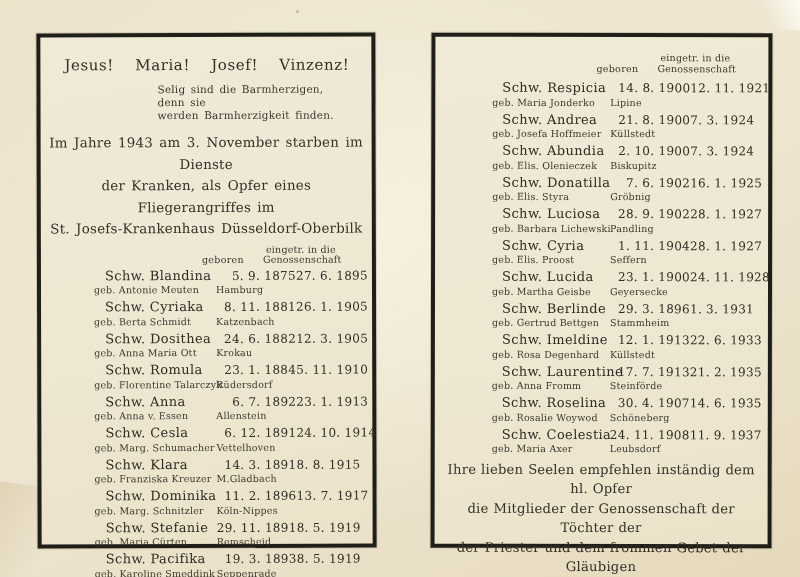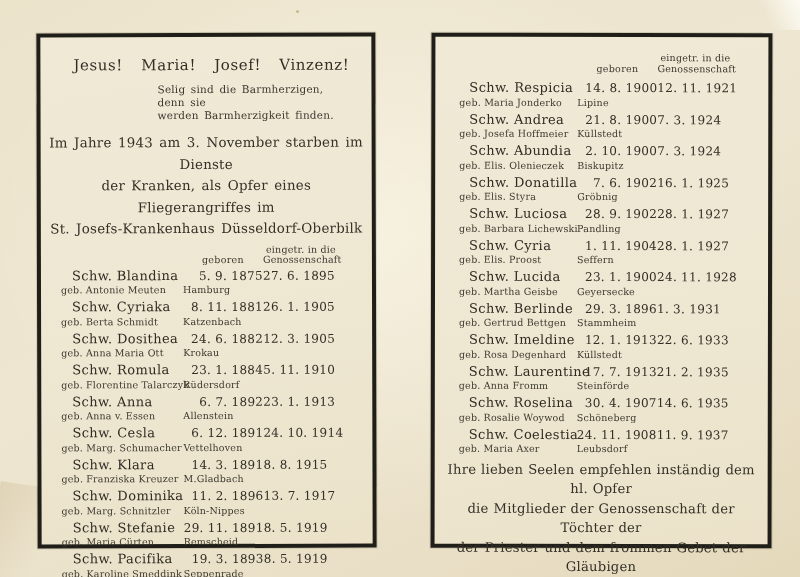--- a/index.html
+++ b/index.html
@@ -31,40 +31,40 @@
     position:absolute;top:33px;height:515px;box-sizing:border-box;
     border:4px solid #201e18;
     background:linear-gradient(170deg,#f0e9d6 0%, #eee7d2 55%, #ebe2c9 100%);
     box-shadow:0 0 0 1px rgba(90,80,55,0.18);
   }
   .page.left{left:37px;width:339px;transform:rotate(-0.15deg);}
   .page.right{left:431px;width:341px;transform:rotate(0.1deg);}
 
   
   .invocation{
-    margin:20px 22px 0 33px;display:flex;justify-content:space-between;
+    margin:20px 22px 0 24px;display:flex;justify-content:space-between;
     font-size:15px;line-height:17px;letter-spacing:0.6px;font-weight:500;color:#322e26;
   }
   .blessing{
     margin:9px 18px 0 117px;font-size:10.5px;line-height:13px;
     word-spacing:2px;letter-spacing:0.2px;color:#3a362e;
   }
   .intro{
     margin:10px 4px 0 4px;text-align:center;font-size:13.4px;line-height:21.5px;
     word-spacing:1.8px;letter-spacing:0.25px;color:#332f27;
   }
 
   
   .colheads,.row{display:grid;}
   .gl{grid-template-columns:122px 80px 76px;padding-left:20px;}
   .gr{grid-template-columns:118px 80px 76px;padding-left:24px;}
   .colheads{margin-top:5px;font-size:9.5px;line-height:10.5px;color:#3a362e;}
   .colheads .h-born{grid-column:2;align-self:end;text-align:center;letter-spacing:0.3px;}
   .colheads .h-entry{grid-column:3;text-align:center;letter-spacing:0.2px;white-space:nowrap;}
-  .rows{margin-top:2px;}
+  .rows{margin-top:2px;padding-left:33px;}
   .row{margin-bottom:2.5px;}
   .c-name{grid-column:1;grid-row:1;font-size:13px;line-height:16.5px;letter-spacing:0.4px;
           padding-left:11px;white-space:nowrap;color:#2f2b23;}
   .gr .c-name{padding-left:10px;}
   .c-born{grid-column:2;grid-row:1;font-size:12px;line-height:16.5px;text-align:right;
           white-space:nowrap;letter-spacing:0.3px;color:#332f27;}
   .c-entry{grid-column:3;grid-row:1;font-size:12px;line-height:16.5px;text-align:left;
           white-space:nowrap;letter-spacing:0.3px;color:#332f27;}
   .c-maiden{grid-column:1;grid-row:2;font-size:9.5px;line-height:12.5px;
           white-space:nowrap;letter-spacing:0.2px;color:#3c382f;}

